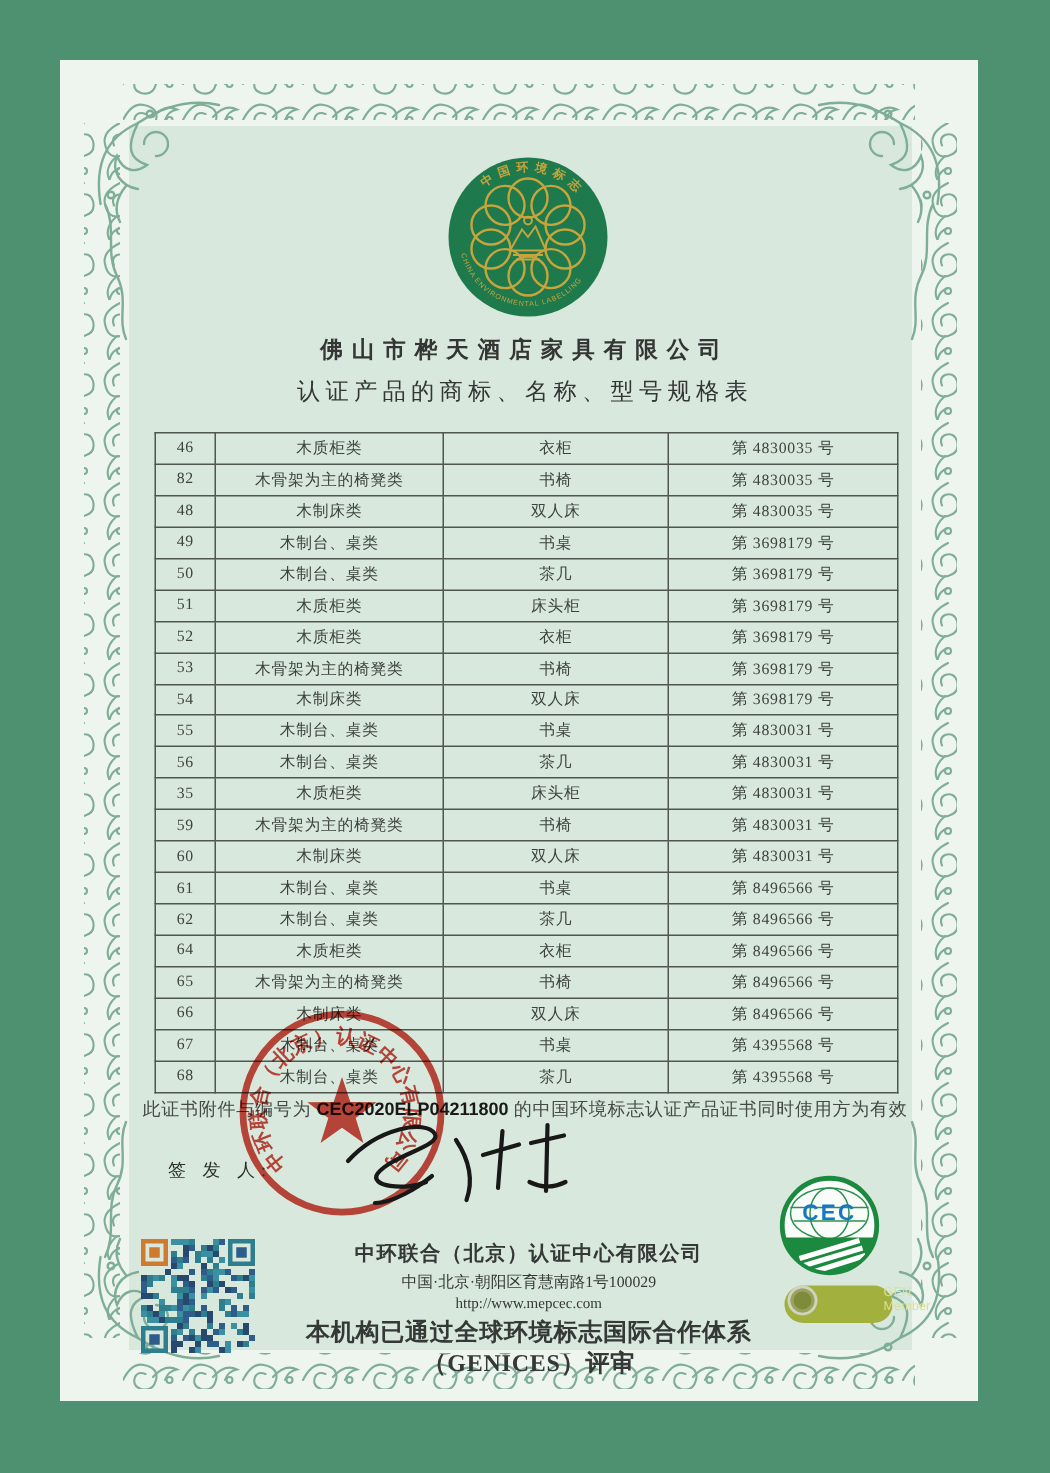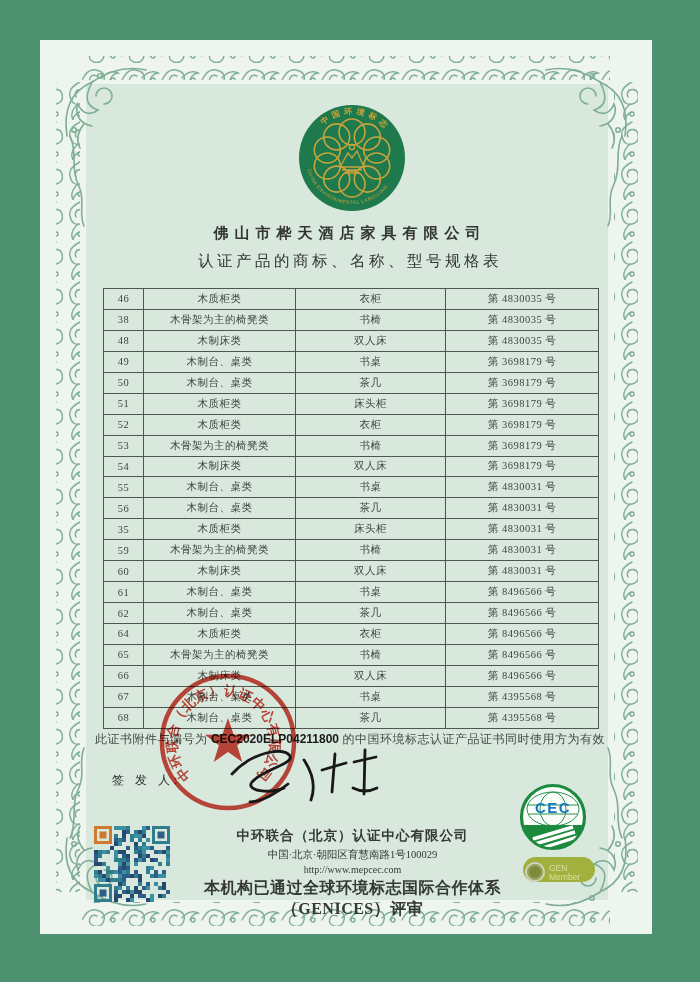--- a/index.html
+++ b/index.html
@@ -49,21 +49,21 @@
     left:150px;top:827px;width:405px;text-align:center;color:#343836;
   }
   .footer .org{font-size:13.5px;font-weight:bold;letter-spacing:1px;}
   .footer .addr{font-size:10.5px;margin-top:3px;}
   .footer .url{font-size:10px;margin-top:2px;font-family:Liberation Serif, serif;}
   .footer .accr{font-size:16px;font-weight:bold;margin-top:3px;letter-spacing:0.5px;}
   .qr{left:94px;top:826px;}
   .cec-logo{left:519px;top:783px;}
   .gen-badge{
     left:523px;top:857px;width:72px;height:25px;background:#a2b13e;border-radius:13px;
-    display:flex;align-items:flex-end;
+    display:flex;align-items:flex-start;gap:40px;
   }
   .gen-emblem{
     width:20px;height:20px;border-radius:50%;margin-left:2px;flex:0 0 auto;
     background:#7e8b3a;border:2px solid #cfd3c0;box-sizing:border-box;
     box-shadow:inset 0 0 0 2px #9aa35a;
   }
   .gen-text{
     font-family:"Liberation Sans",sans-serif;font-size:8.5px;line-height:9px;
     color:#d9e09b;margin-left:4px;text-align:left;
   }
@@ -154,21 +154,21 @@
         <col class="c-cert">
       </colgroup>
     <tbody>
         <tr>
         <td>46</td>
         <td>木质柜类</td>
         <td>衣柜</td>
         <td>第 4830035 号</td>
       </tr>
         <tr>
-        <td>38</td>
+        <td>82</td>
         <td>木骨架为主的椅凳类</td>
         <td>书椅</td>
         <td>第 4830035 号</td>
       </tr>
         <tr>
         <td>48</td>
         <td>木制床类</td>
         <td>双人床</td>
         <td>第 4830035 号</td>
       </tr>

